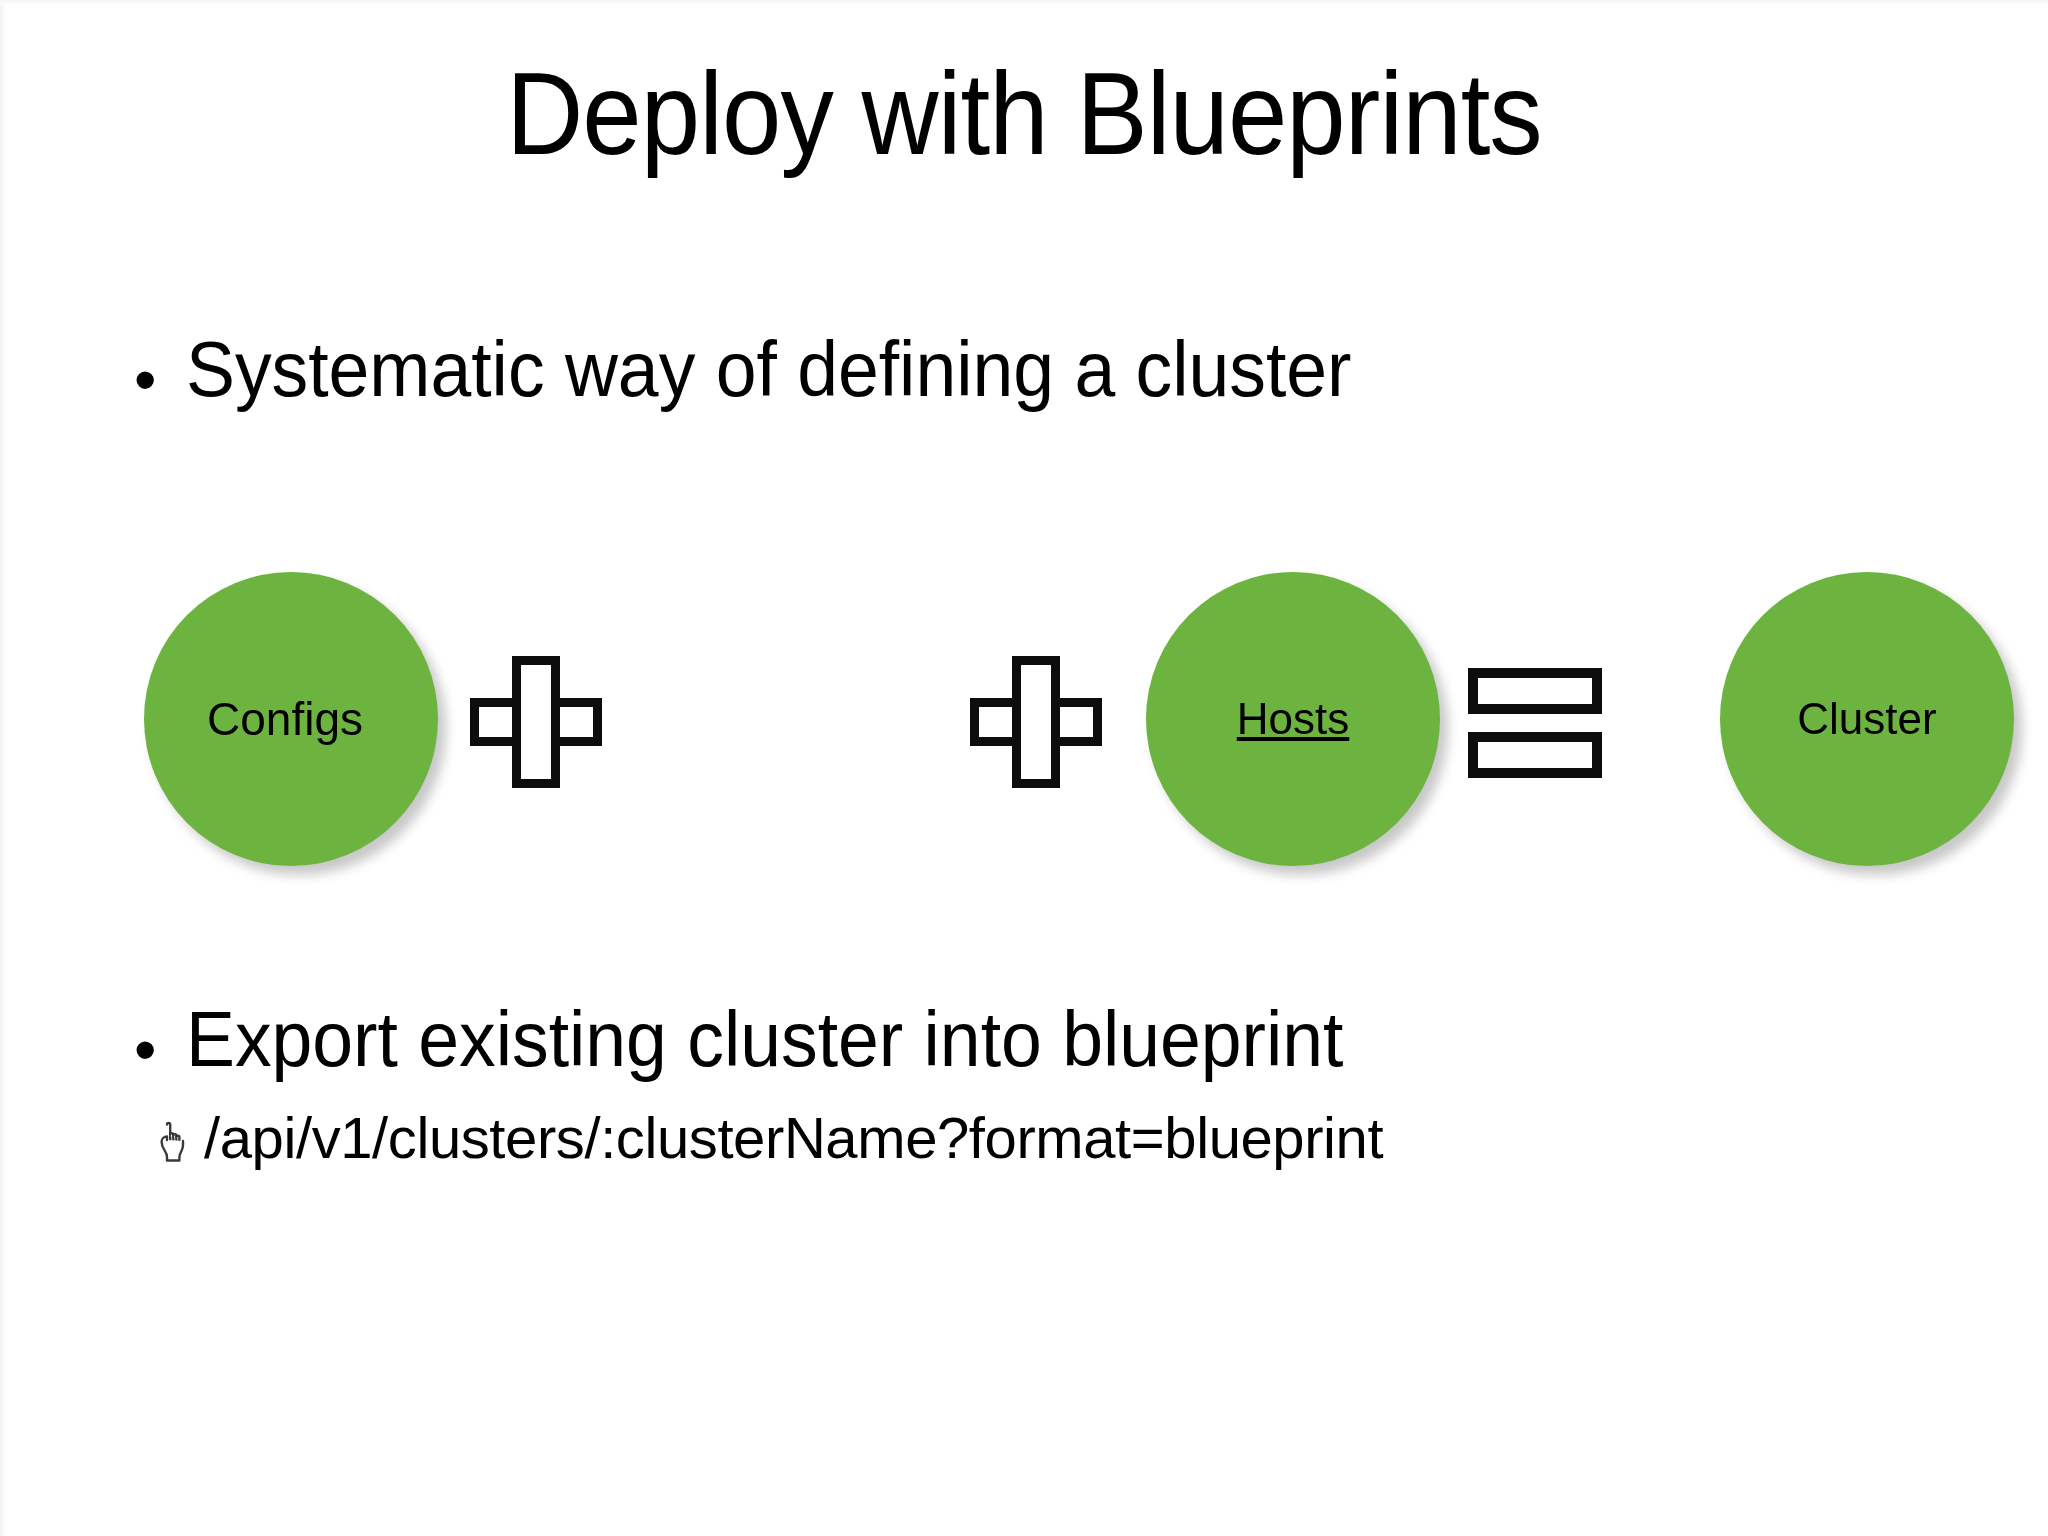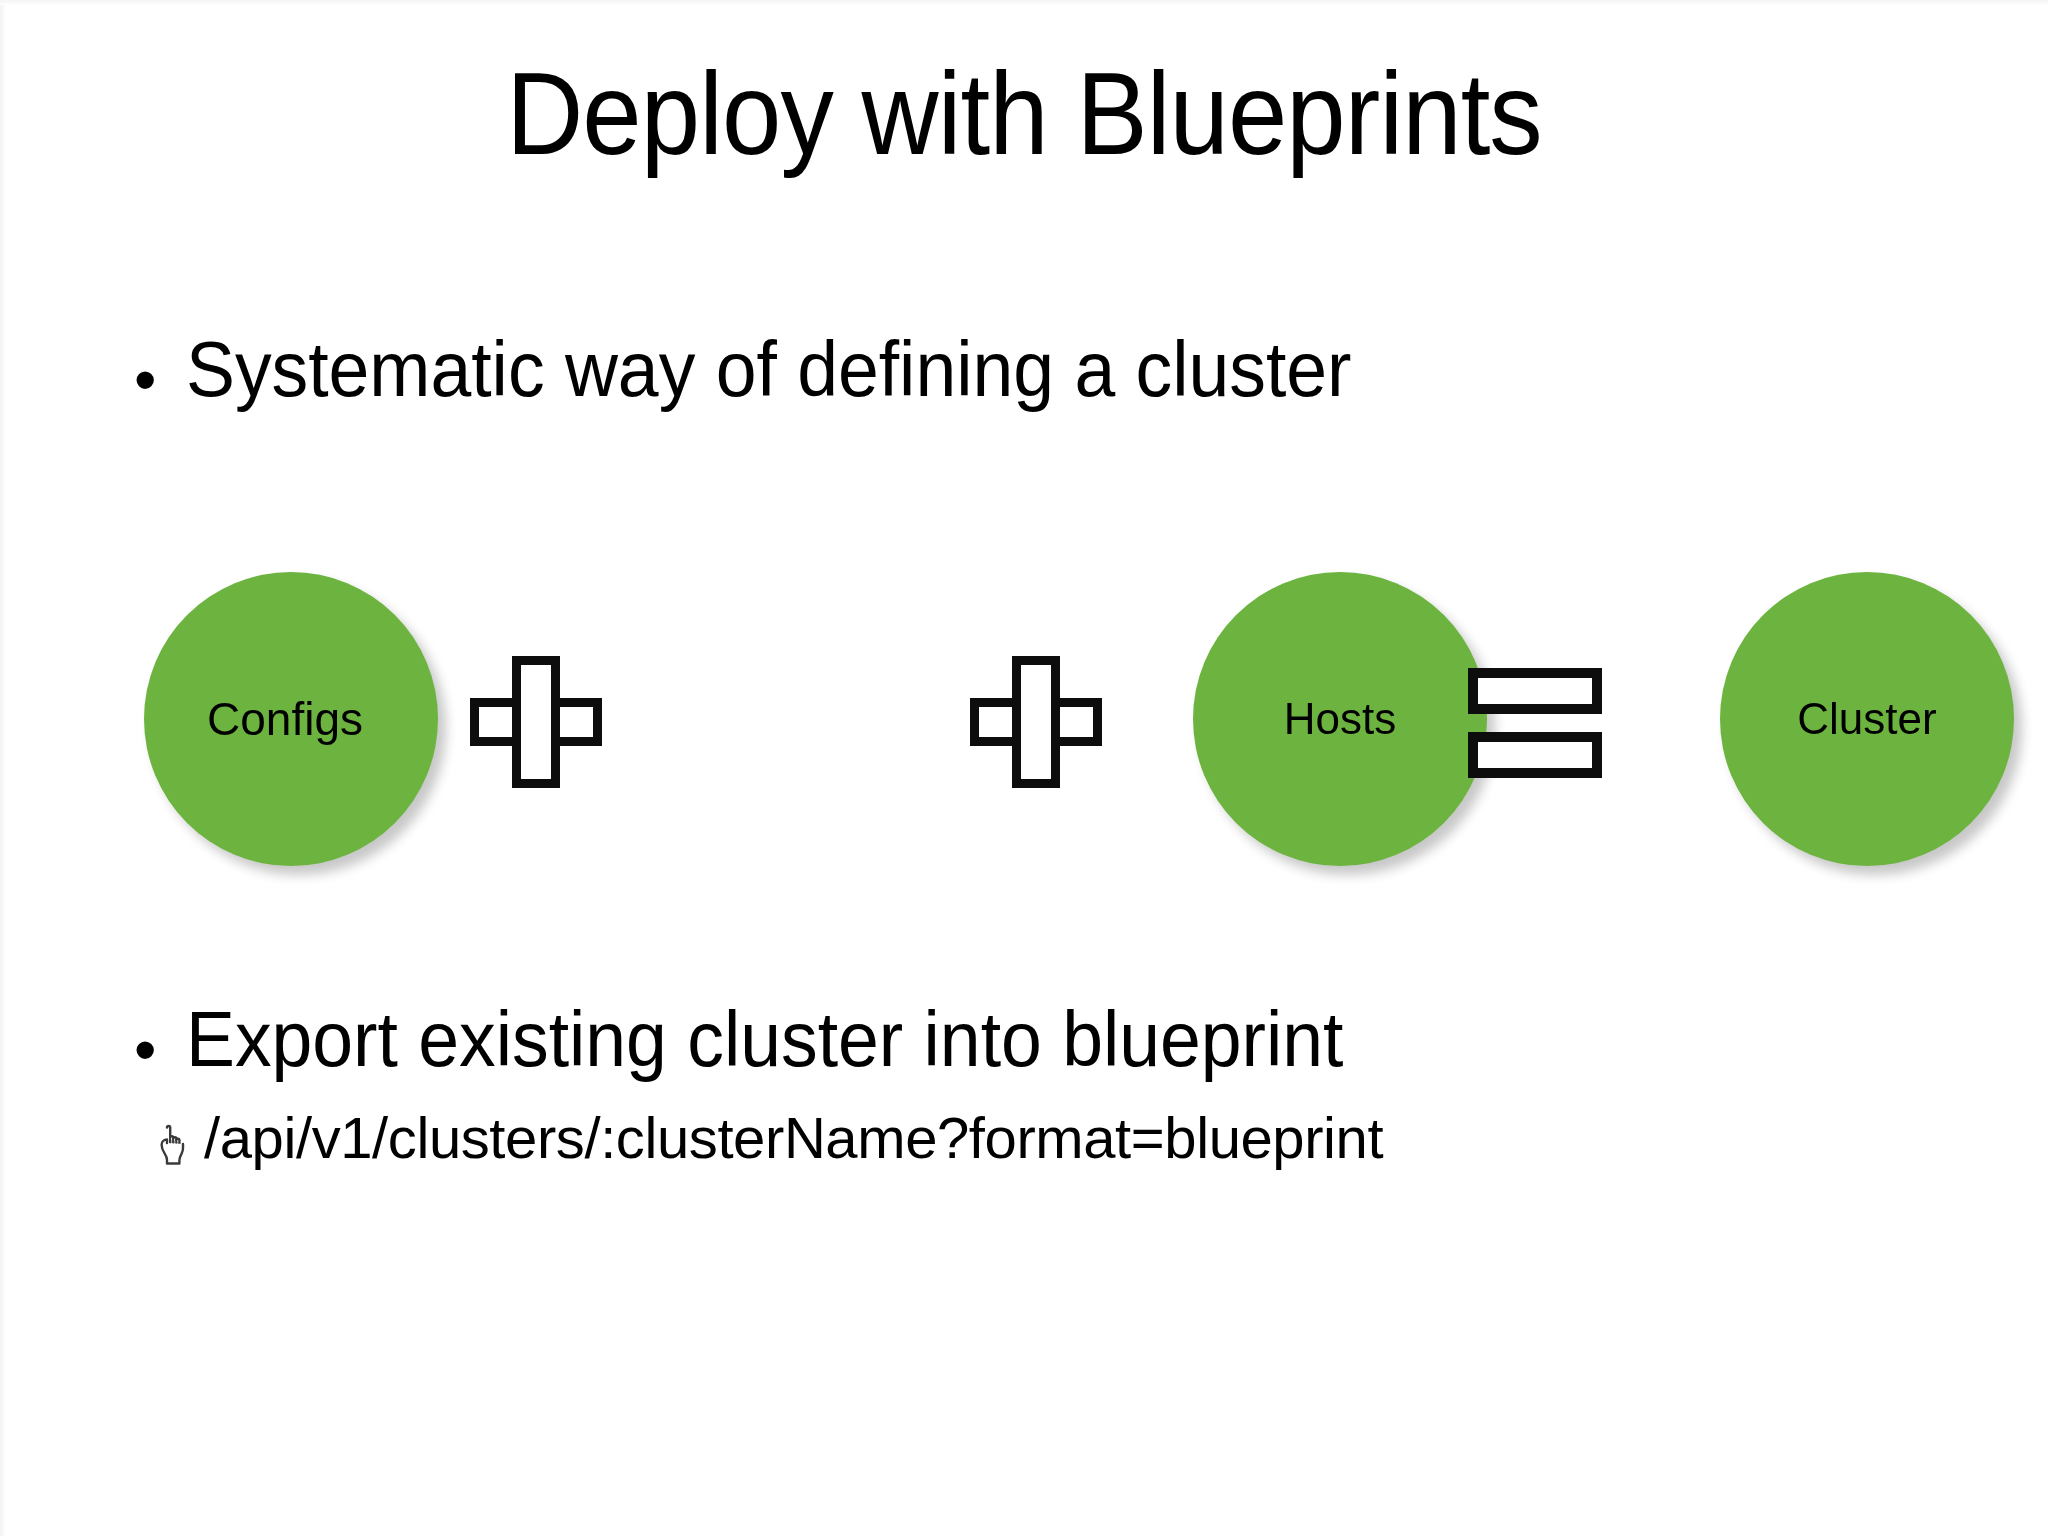--- a/index.html
+++ b/index.html
@@ -93,21 +93,21 @@
     top: 1000px;
   }
   #bullet-2 .bullet-mark { padding-top: 18px; }
 
   
   #sub-bullet-1 {
     position: absolute;
     left: 150px;
     top: 1108px;
     display: flex;
-    align-items: flex-end;
+    align-items: center;
   }
   #sub-bullet-1 .hand-icon {
     flex: 0 0 48px;
     width: 48px;
     height: 48px;
     margin-top: 8px;
     margin-right: 6px;
   }
   #sub-bullet-1 .sub-text {
     font-size: 58px;
@@ -152,21 +152,21 @@
   }
   .node-label.mid {
     font-size: 38px;
   }
   .node-label.reg {
     font-size: 44px;
   }
 
   #circle-configs  { left: 14px; justify-content: center; }
   #circle-topology { left: 516px; }
-  #circle-hosts    { left: 1063px; }
+  #circle-hosts    { left: 1016px; text-decoration: underline; }
   #circle-cluster  { left: 1590px; }
 
   
   .op-plus {
     position: absolute;
     top: 84px;
     width: 132px;
     height: 132px;
   }
   #plus-1 { left: 340px; }

